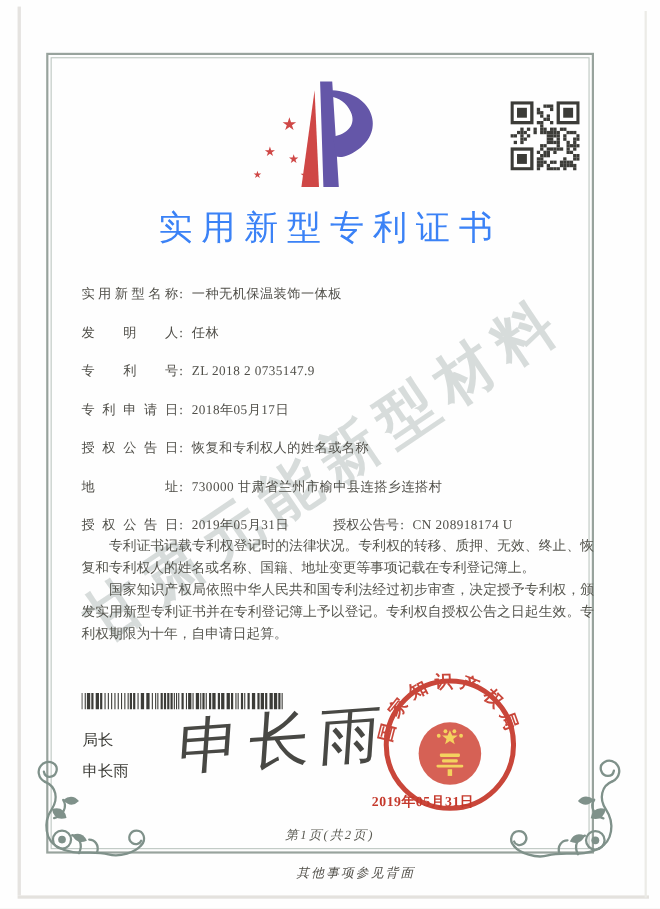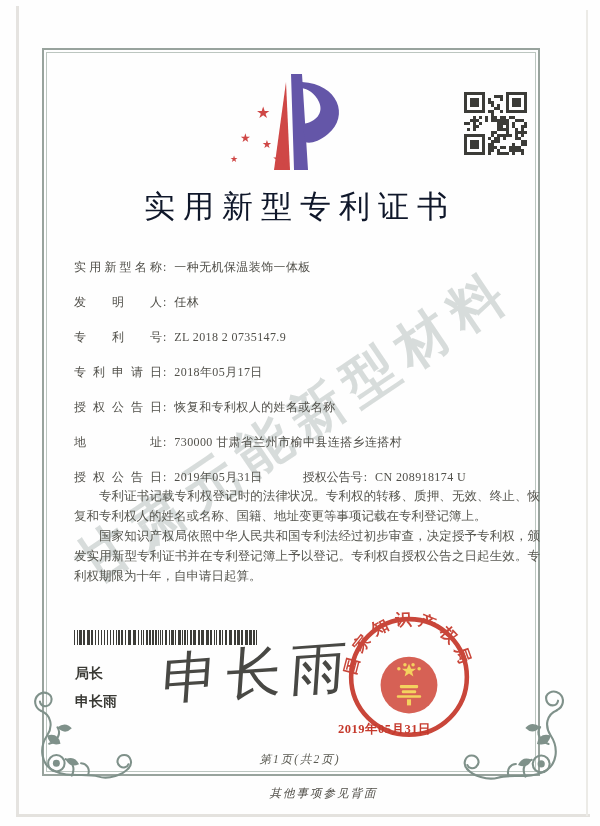--- a/index.html
+++ b/index.html
@@ -21,38 +21,38 @@
              transform:rotate(-34deg);transform-origin:left top;
              font-size:54px;letter-spacing:10px;color:#b9c1bf;opacity:.55;font-weight:bold;}
 
   .cert-no{position:absolute;left:74px;top:88px;z-index:3;
            font-size:13px;letter-spacing:1.5px;color:#68685f;}
 
   .logo{position:absolute;left:228px;top:70px;width:130px;height:118px;z-index:3;}
   .qr{position:absolute;left:464px;top:92px;width:63px;height:63px;z-index:3;}
 
   .title{position:absolute;left:0;right:0;top:186px;z-index:3;text-align:center;
-         font-size:31px;font-weight:500;letter-spacing:8px;color:#0f172a;}
+         font-size:31px;font-weight:500;letter-spacing:8px;color:#3b82f6;}
 
   .fields{position:absolute;left:74px;right:64px;top:250px;z-index:3;}
   .field-row{display:flex;align-items:center;height:35px;font-size:12px;color:#504f49;}
   .f-label{width:88px;flex:none;text-align:justify;text-align-last:justify;}
   .f-colon{margin:0 8px 0 1px;flex:none;}
   .f-value{letter-spacing:.4px;white-space:nowrap;}
   .f-label2{flex:none;margin-left:40px;}
 
   .paras{position:absolute;left:74px;right:60px;top:486px;z-index:3;
          font-size:12.5px;line-height:20px;color:#56564f;text-align:justify;}
   .paras p{margin:0;text-indent:2em;}
 
   .barcode{position:absolute;left:74px;top:630px;width:186px;height:15px;z-index:3;}
   .barcode rect{fill:#3c3c38;}
 
   .signer{position:absolute;left:75px;top:660px;z-index:3;font-size:14px;
-          font-weight:bold;color:#3a3a35;line-height:28px;}
+          font-weight:normal;color:#3a3a35;line-height:28px;}
   .autograph{position:absolute;left:162px;top:636px;z-index:4;
              font-size:56px;letter-spacing:8px;color:#2f2f2b;opacity:.88;
              transform:rotate(-4deg) skewX(-8deg);white-space:nowrap;}
 
   .seal{position:absolute;left:342px;top:612px;width:134px;height:134px;z-index:5;opacity:.93;}
   .seal-date{position:absolute;left:338px;top:721px;z-index:6;font-size:12.5px;
              letter-spacing:.5px;color:#c5392c;font-weight:bold;}
 
   .page-footer{position:absolute;left:0;right:0;top:752px;z-index:3;text-align:center;
                font-size:11.5px;letter-spacing:2px;color:#5a5a52;font-style:italic;}

